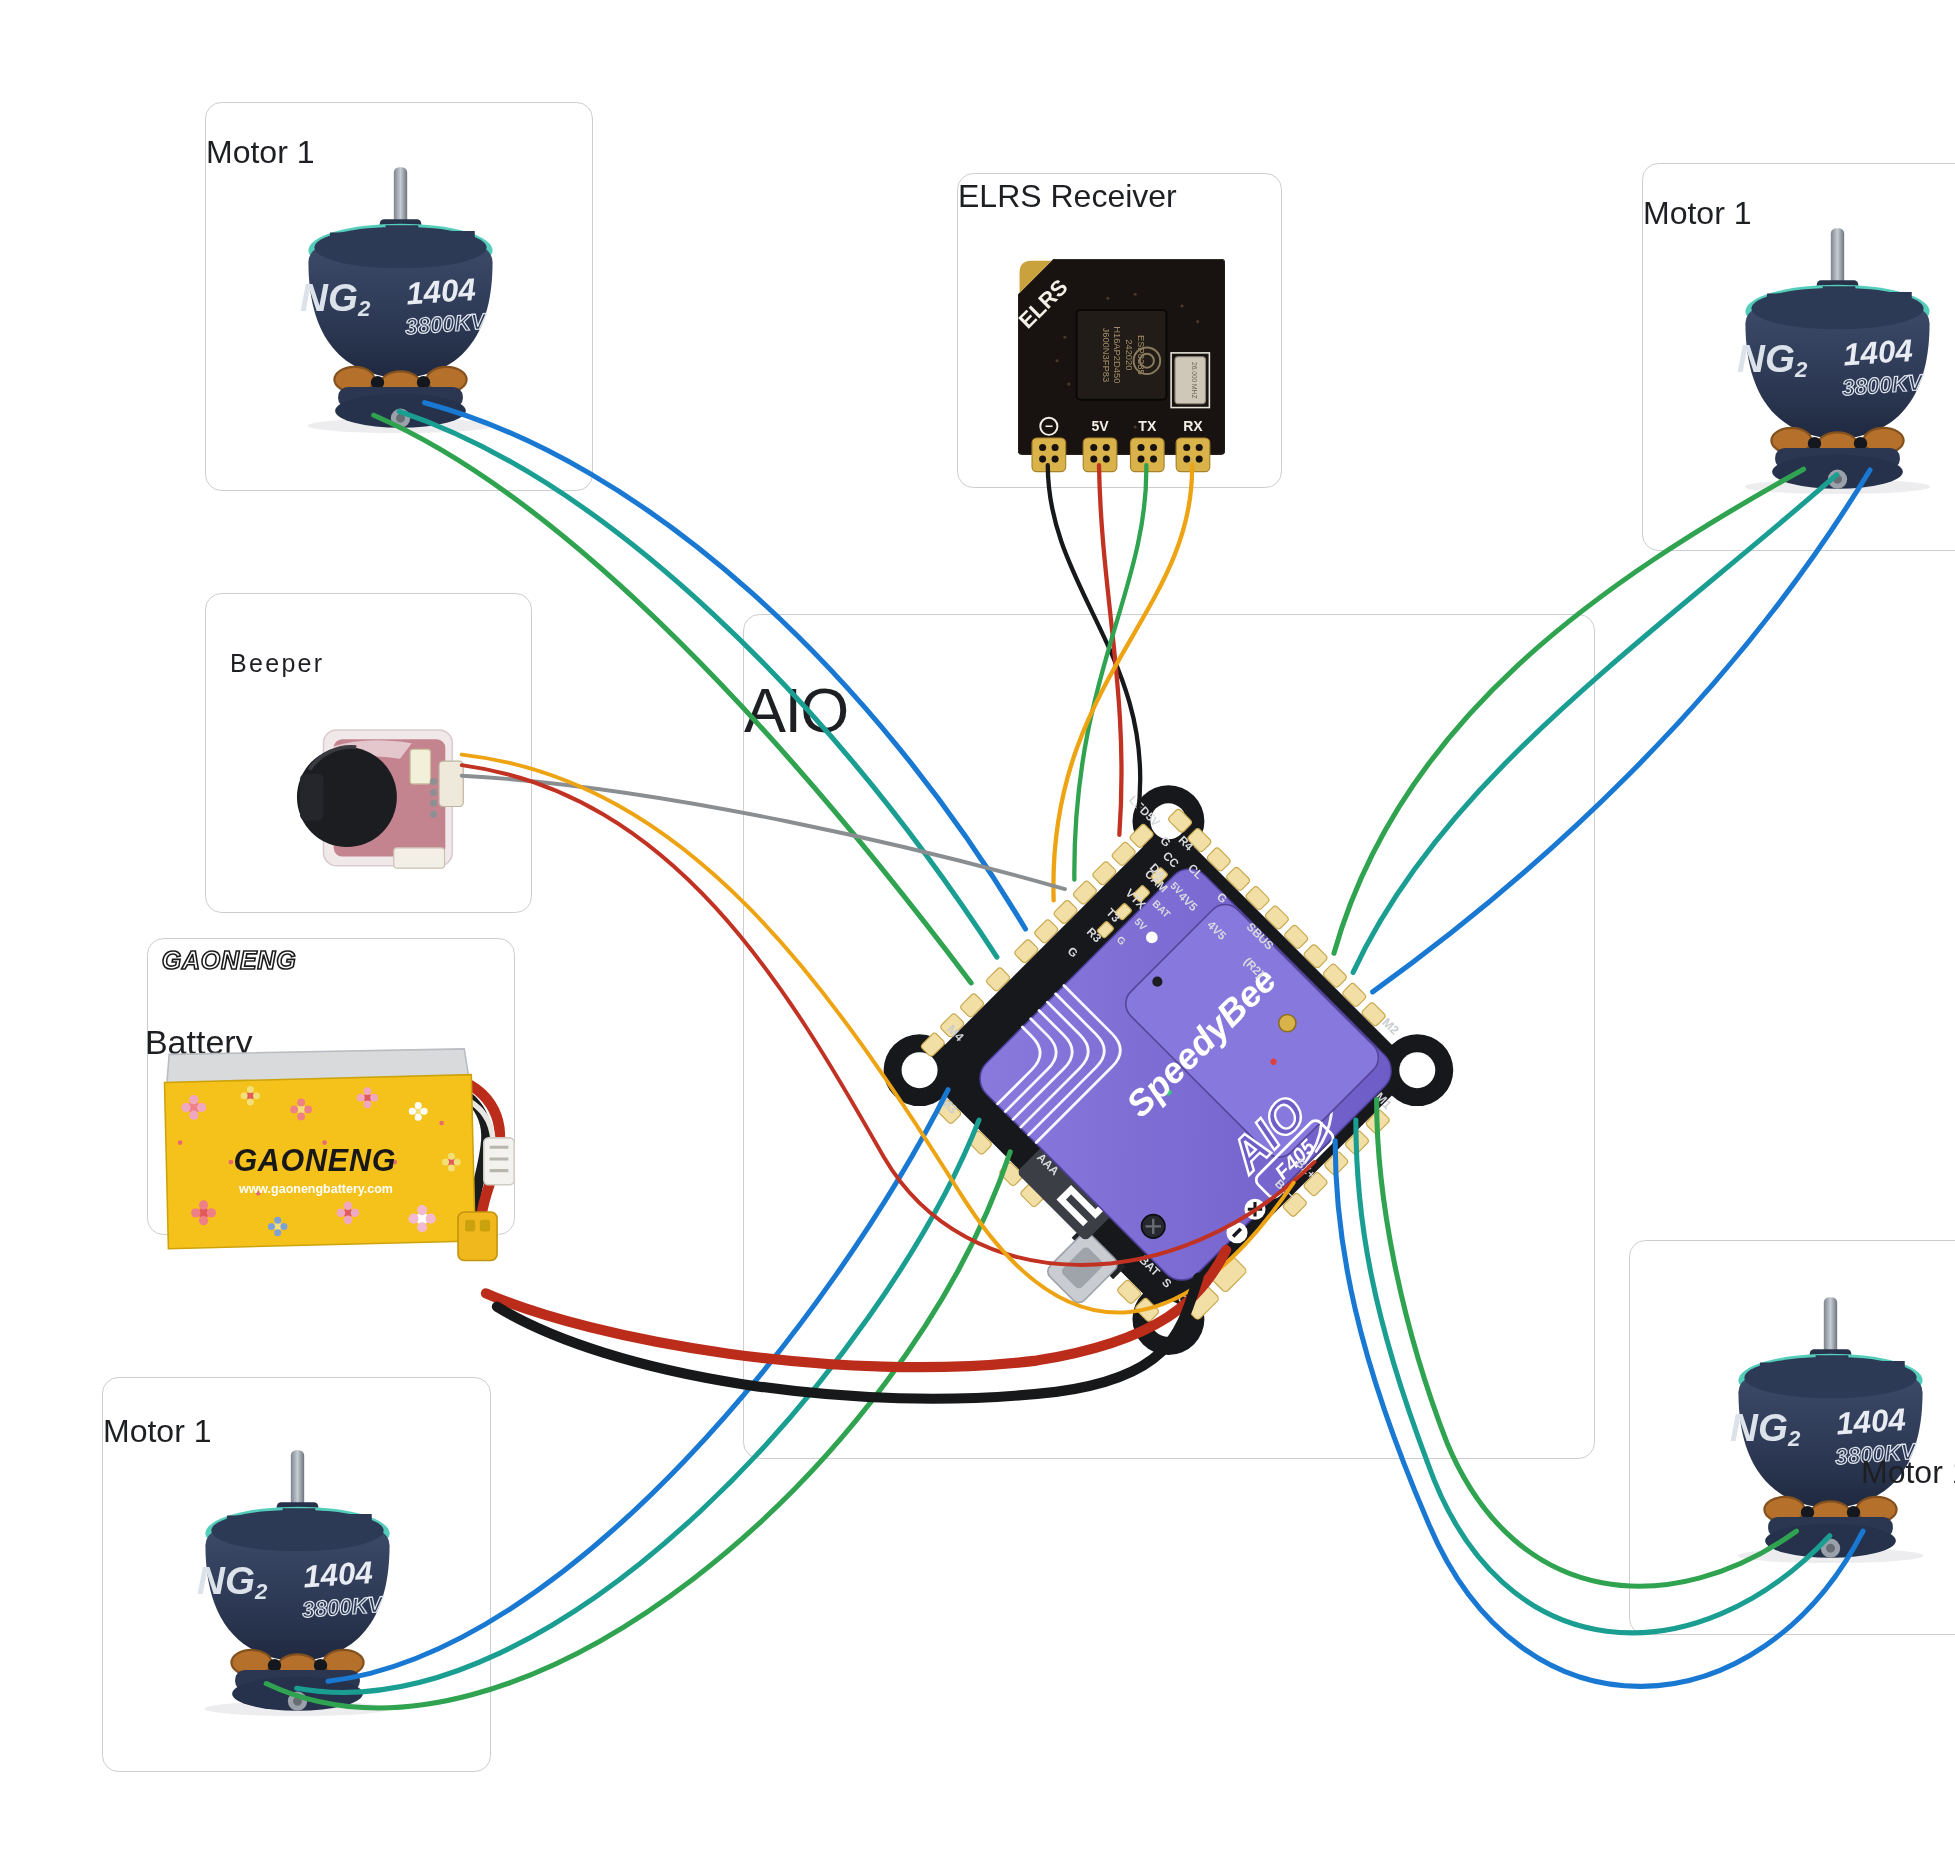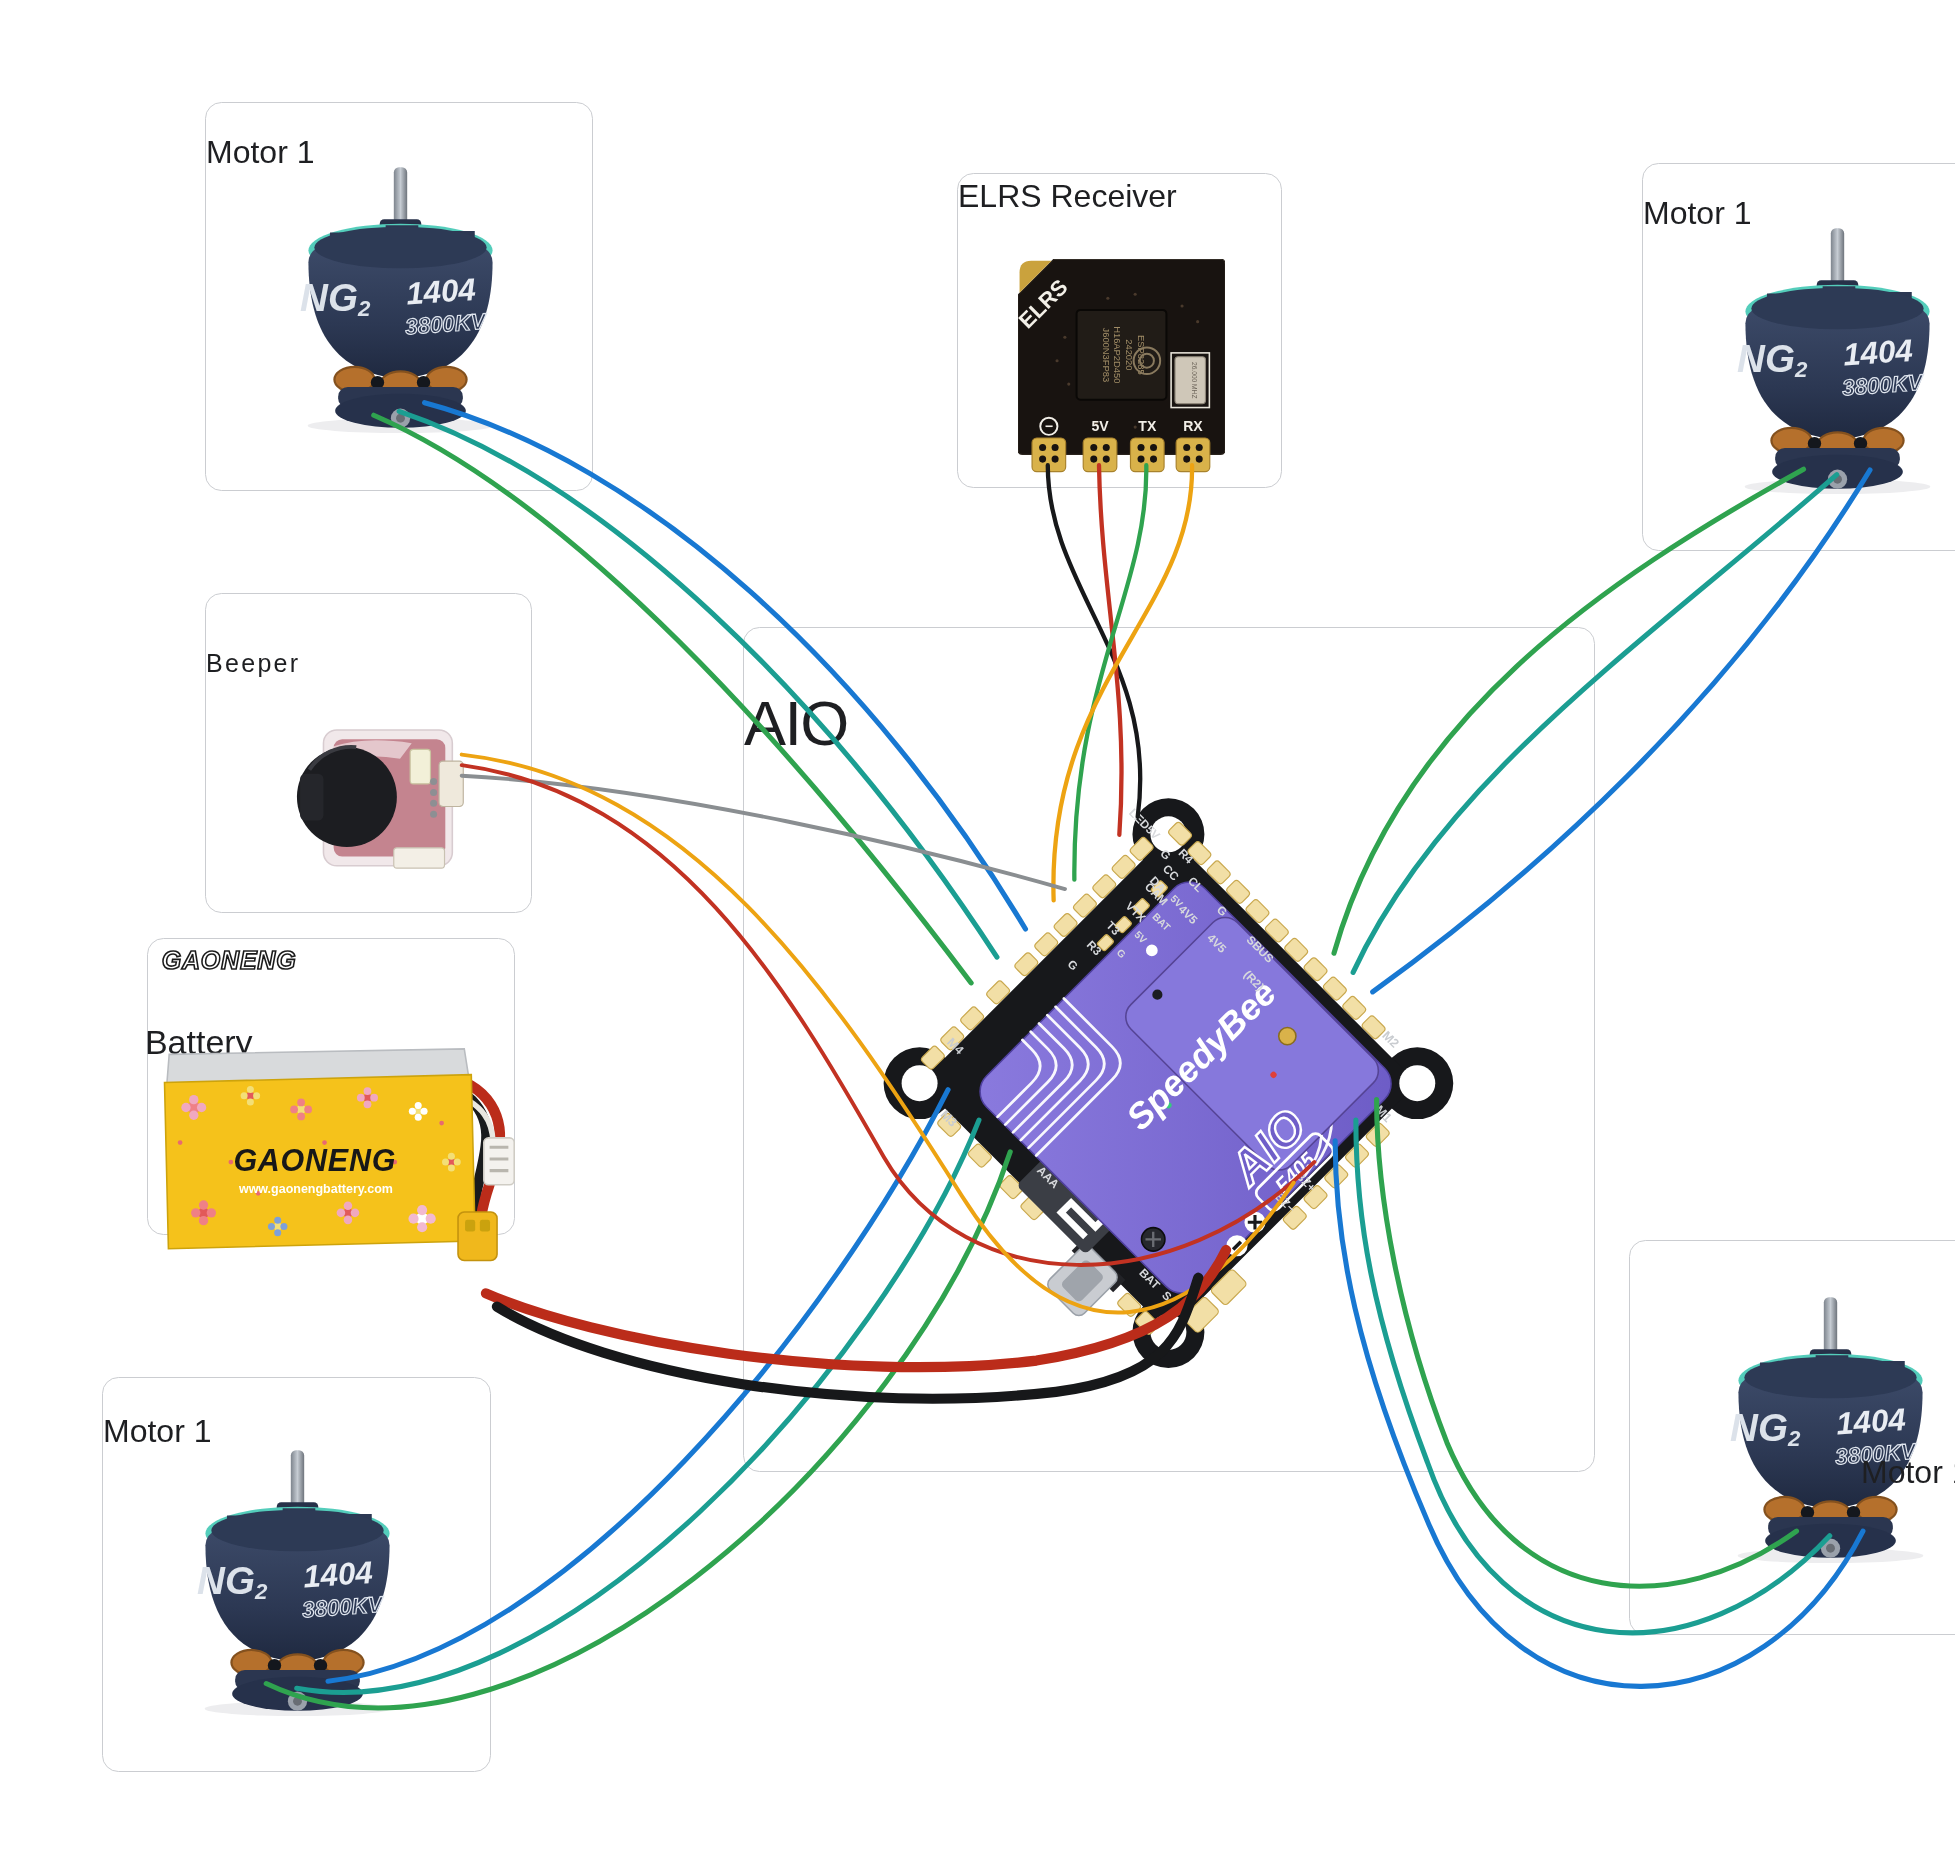--- a/index.html
+++ b/index.html
@@ -157,42 +157,42 @@
       <g fill="#f2efe8" font-size="36" font-weight="700" text-anchor="middle">
         <circle cx="79" cy="428" r="22" fill="none" stroke="#f2efe8" stroke-width="5"></circle>
         <text x="79" y="441">−</text>
         <text x="210" y="441">5V</text>
         <text x="331" y="441">TX</text>
         <text x="448" y="441">RX</text>
       </g>
     </svg>
   </div>
 
-  <div class="card" style="left:205px;top:593px;width:327px;height:320px;">
+  <div class="card" style="left:205px;top:593px;width:327px;height:320px;padding-left:24px;">
     <div class="card-title" style="margin-top:55px;font-size:25px;letter-spacing:2.3px">Beeper</div>
     <svg class="art" style="left:90px;top:125px;width:176px;height:164px" viewBox="0 0 450 420">
       <rect x="70" y="28" width="330" height="348" rx="34" fill="#f1e8ea" stroke="#d8ccd0" stroke-width="4"></rect>
       <rect x="96" y="52" width="286" height="300" rx="22" fill="#c4848f"></rect>
       <path d="M96 70 q80 -26 200 -8 l-30 40 q-90 -16 -170 8 Z" fill="#ffffff" opacity="0.55"></path>
       <rect x="292" y="78" width="52" height="88" rx="8" fill="#f2f0d8" stroke="#c9c4a0" stroke-width="3"></rect>
       <g fill="#8d8f93">
         <circle cx="352" cy="160" r="9"></circle>
           <circle cx="352" cy="188" r="9"></circle>
           <circle cx="352" cy="216" r="9"></circle>
           <circle cx="352" cy="244" r="9"></circle>
       </g>
       <rect x="366" y="108" width="62" height="116" rx="10" fill="#efe9dc" stroke="#beb49f" stroke-width="3"></rect>
       <rect x="250" y="330" width="130" height="52" rx="8" fill="#f3efe6" stroke="#c9c2b2" stroke-width="3"></rect>
       <circle cx="130" cy="200" r="128" fill="#1c1d21"></circle>
       <path d="M34 130 a128 128 0 0 1 120 -58" fill="none" stroke="#3a3b41" stroke-width="10"></path>
       <rect x="10" y="140" width="60" height="120" rx="14" fill="#25262b"></rect>
     </svg>
   </div>
 
-  <div class="card" style="left:743px;top:627px;width:852px;height:845px;">
+  <div class="card" style="left:743px;top:614px;width:852px;height:845px;">
     <div class="card-title" style="margin-top:59px;font-size:63px;letter-spacing:-1.6px">AIO</div>
     <svg class="art" style="left:0;top:0;width:852px;height:845px" viewBox="0 0 2178 2161">
       <g transform="translate(1085,1164) rotate(-45)">
 
         <g>
           <circle cx="-450" cy="-450" r="92" fill="#17181b"></circle>
             <circle cx="450" cy="-450" r="92" fill="#17181b"></circle>
           <circle cx="450" cy="450" r="92" fill="#17181b"></circle>
             <circle cx="-450" cy="450" r="92" fill="#17181b"></circle>
         </g>

